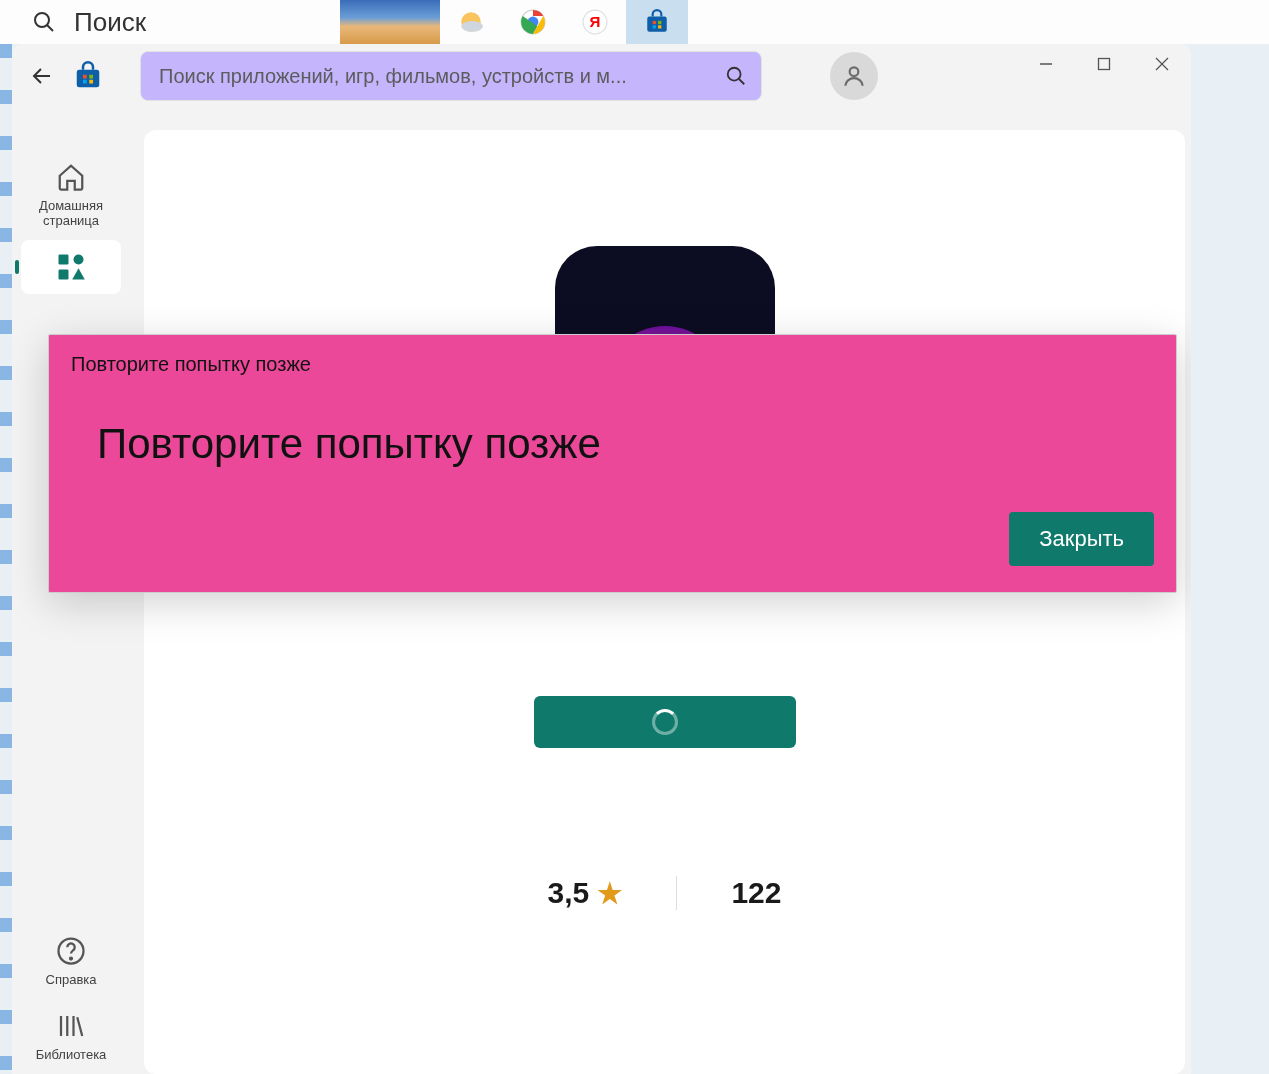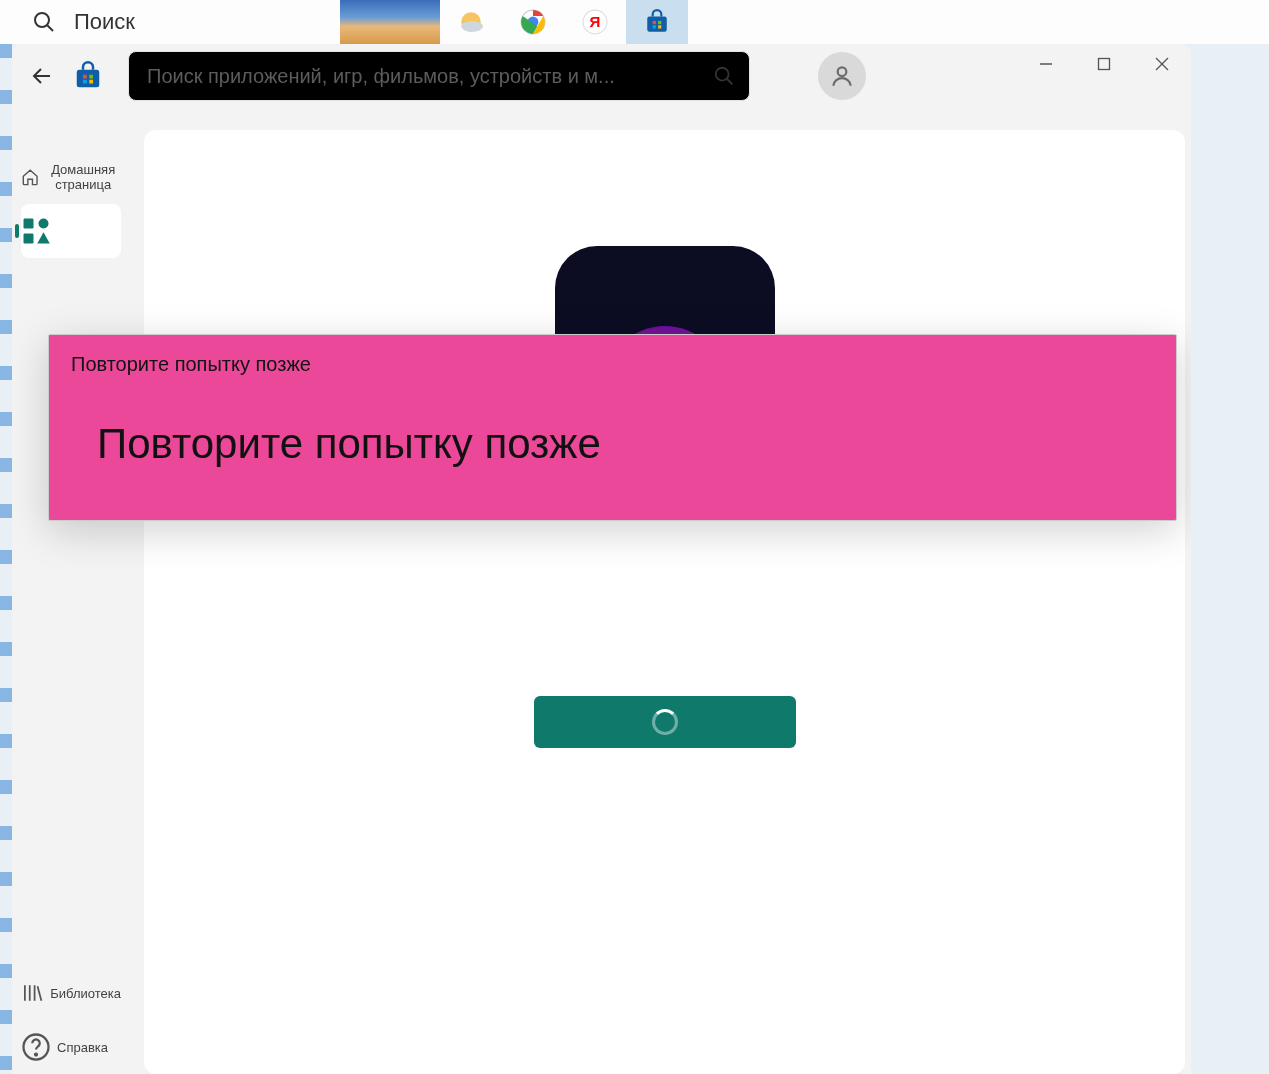--- a/index.html
+++ b/index.html
@@ -2,45 +2,45 @@
 <html><head>
 <meta charset="utf-8">
 <style>
 * { margin:0; padding:0; box-sizing:border-box; font-family:"Segoe UI",Arial,sans-serif; }
 body { width:1269px; height:1074px; background:#e8f0f6; overflow:hidden; position:relative; }
 
 
 .taskbar { position:absolute; top:0; left:0; right:0; height:44px; background:#fdfdfd; display:flex; align-items:center; }
 .taskbar-search { display:flex; align-items:center; gap:18px; padding-left:32px; width:340px; }
 .taskbar-search svg { width:24px; height:24px; }
-.taskbar-search span { font-size:22px; color:#333; }
+.taskbar-search span { font-size:26px; color:#333; }
 .taskbar-icons { display:flex; align-items:center; gap:0; }
 .tb-icon { width:62px; height:44px; display:flex; align-items:center; justify-content:center; }
 .tb-sunset { background:linear-gradient(to top,#d89a4a 0%,#e8b87a 40%,#6a9dd6 60%,#3a6db8 100%); width:100px; }
 .tb-active { background:#c9dff0; }
 
 
 .app-window { position:absolute; top:44px; left:12px; right:78px; bottom:0; background:#f3f3f3; border-radius:10px 10px 0 0; overflow:hidden; }
 
 
 .header { height:64px; display:flex; align-items:center; padding:0 0 0 6px; position:relative; }
 .back-btn { width:48px; height:48px; display:flex; align-items:center; justify-content:center; cursor:pointer; }
 .store-logo { width:40px; height:40px; display:flex; align-items:center; justify-content:center; margin-left:2px; }
-.search-box { margin-left:20px; width:622px; height:50px; background:#000000; border:1px solid #e2e2e2; border-radius:8px; display:flex; align-items:center; padding:0 14px 0 18px; }
+.search-box { margin-left:32px; width:622px; height:50px; background:#c4b5fd; border:1px solid #e2e2e2; border-radius:8px; display:flex; align-items:center; padding:0 14px 0 18px; }
 .search-box input { flex:1; border:none; outline:none; background:transparent; font-size:20px; color:#5c5c5c; }
 .search-box input::placeholder { color:#5c5c5c; }
 .search-box svg { width:22px; height:22px; }
 .profile { margin-left:68px; width:48px; height:48px; border-radius:50%; background:#d9d9d9; display:flex; align-items:center; justify-content:center; }
 .win-controls { position:absolute; right:0; top:0; display:flex; }
 .win-btn { width:58px; height:40px; display:flex; align-items:center; justify-content:center; cursor:pointer; color:#555; }
 .win-btn svg { width:14px; height:14px; }
 
 
 .leftnav { position:absolute; left:0; top:86px; bottom:0; width:118px; display:flex; flex-direction:column; align-items:center; padding-top:20px; }
-.nav-item { width:100px; display:flex; align-items:center; gap:6px; padding:12px 0; color:#424242; cursor:pointer; border-radius:8px; }
+.nav-item { width:100px; display:flex; flex-direction:column; align-items:center; gap:6px; padding:12px 0; color:#424242; cursor:pointer; border-radius:8px; }
 .nav-item.active { background:#fff; position:relative; }
 .nav-item.active::before { content:""; position:absolute; left:-6px; top:20px; bottom:20px; width:4px; background:#0f7a6c; border-radius:2px; }
 .nav-item .nav-label { font-size:13px; text-align:center; }
 .nav-spacer { flex:1; }
 
 
 .content { position:absolute; left:118px; right:0; top:86px; bottom:0; }
 .card { background:#fff; border-radius:12px; margin:0 6px 0 14px; height:100%; position:relative; display:flex; flex-direction:column; align-items:center; padding-top:116px; overflow:hidden; }
 .app-icon { width:220px; height:220px; border-radius:42px; background:#0c0c23; display:flex; align-items:flex-end; justify-content:center; overflow:hidden; }
 .flame { width:120px; height:140px; border-radius:60px 60px 0 0; background:linear-gradient(to top,#ff9a1a 0%,#ff3c2f 45%,#6a0fa0 100%); }
@@ -176,48 +176,60 @@
       <svg width="30" height="30" viewBox="0 0 24 24">
           <rect x="2" y="2" width="8" height="8" rx="1" fill="#0f7a6c"></rect>
           <rect x="14" y="2" width="8" height="8" rx="4" fill="#0f7a6c"></rect>
           <rect x="2" y="14" width="8" height="8" rx="1" fill="#0f7a6c"></rect>
           <polygon points="18,13 23,22 13,22" fill="#0f7a6c"></polygon>
         </svg>
     </div>
     <div class="nav-spacer"></div>
     <div class="nav-item">
       <svg width="30" height="30" viewBox="0 0 24 24" fill="none" stroke="#555" stroke-width="1.8">
+          <circle cx="12" cy="12" r="10"></circle>
+          <path d="M9 9a3 3 0 1 1 4.5 2.6C12.5 12.5 12 13 12 14"></path>
+          <circle cx="12" cy="18" r="0.8" fill="#555"></circle>
+        </svg>
+      <span class="nav-label">Справка</span>
+    </div>
+    <div class="nav-item">
+      <svg width="30" height="30" viewBox="0 0 24 24" fill="none" stroke="#555" stroke-width="1.8">
           <line x1="4" y1="4" x2="4" y2="20"></line>
           <line x1="9" y1="4" x2="9" y2="20"></line>
           <line x1="14" y1="4" x2="14" y2="20"></line>
           <line x1="17" y1="5" x2="21" y2="20"></line>
         </svg>
       <span class="nav-label">Библиотека</span>
-    </div>
-    <div class="nav-item">
-      <svg width="30" height="30" viewBox="0 0 24 24" fill="none" stroke="#555" stroke-width="1.8">
-          <circle cx="12" cy="12" r="10"></circle>
-          <path d="M9 9a3 3 0 1 1 4.5 2.6C12.5 12.5 12 13 12 14"></path>
-          <circle cx="12" cy="18" r="0.8" fill="#555"></circle>
-        </svg>
-      <span class="nav-label">Справка</span>
     </div>
   </div>
 
   <div class="content">
     <div class="card">
       <div class="app-icon">
         <div class="flame"></div>
       </div>
       <div class="loading-btn">
         <div class="spinner"></div>
       </div>
+      <div class="stats">
+        <div class="stat">
+          <span>3,5</span>
+          <span class="star">★</span>
+        </div>
+        <div class="stat">
+          <span>122</span>
+        </div>
+      </div>
     </div>
   </div>
 
   <div class="modal">
     <div class="modal-title-small">Повторите попытку позже</div>
     <div class="modal-body">
       <div class="modal-title-big">Повторите попытку позже</div>
     </div>
+    <div class="modal-actions">
+      <button class="modal-btn">Закрыть</button>
+    </div>
   </div>
 
 </div>
 
 </body></html>

